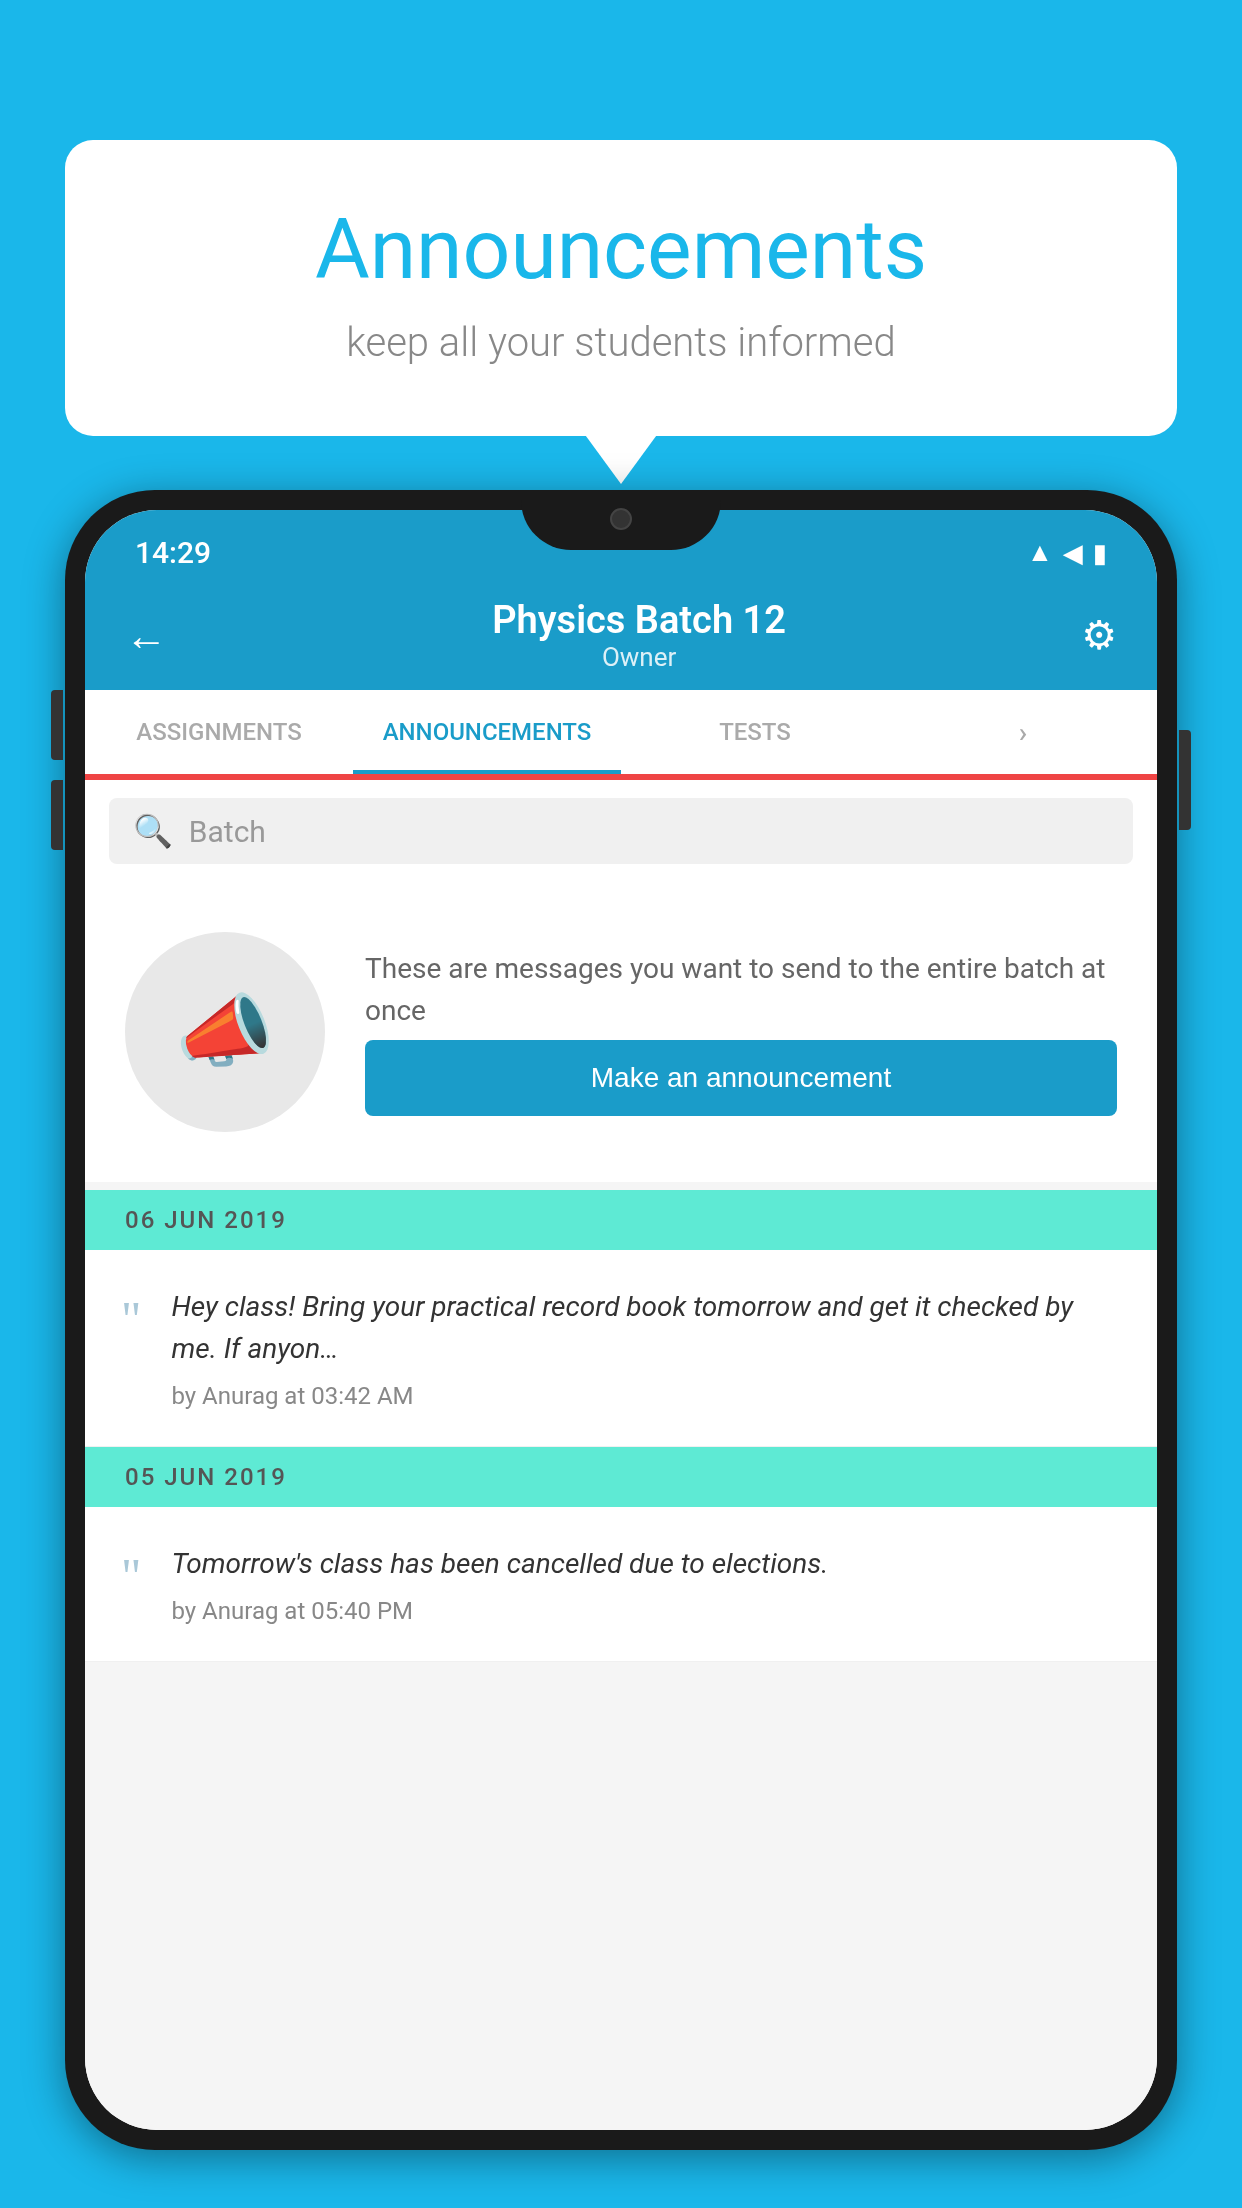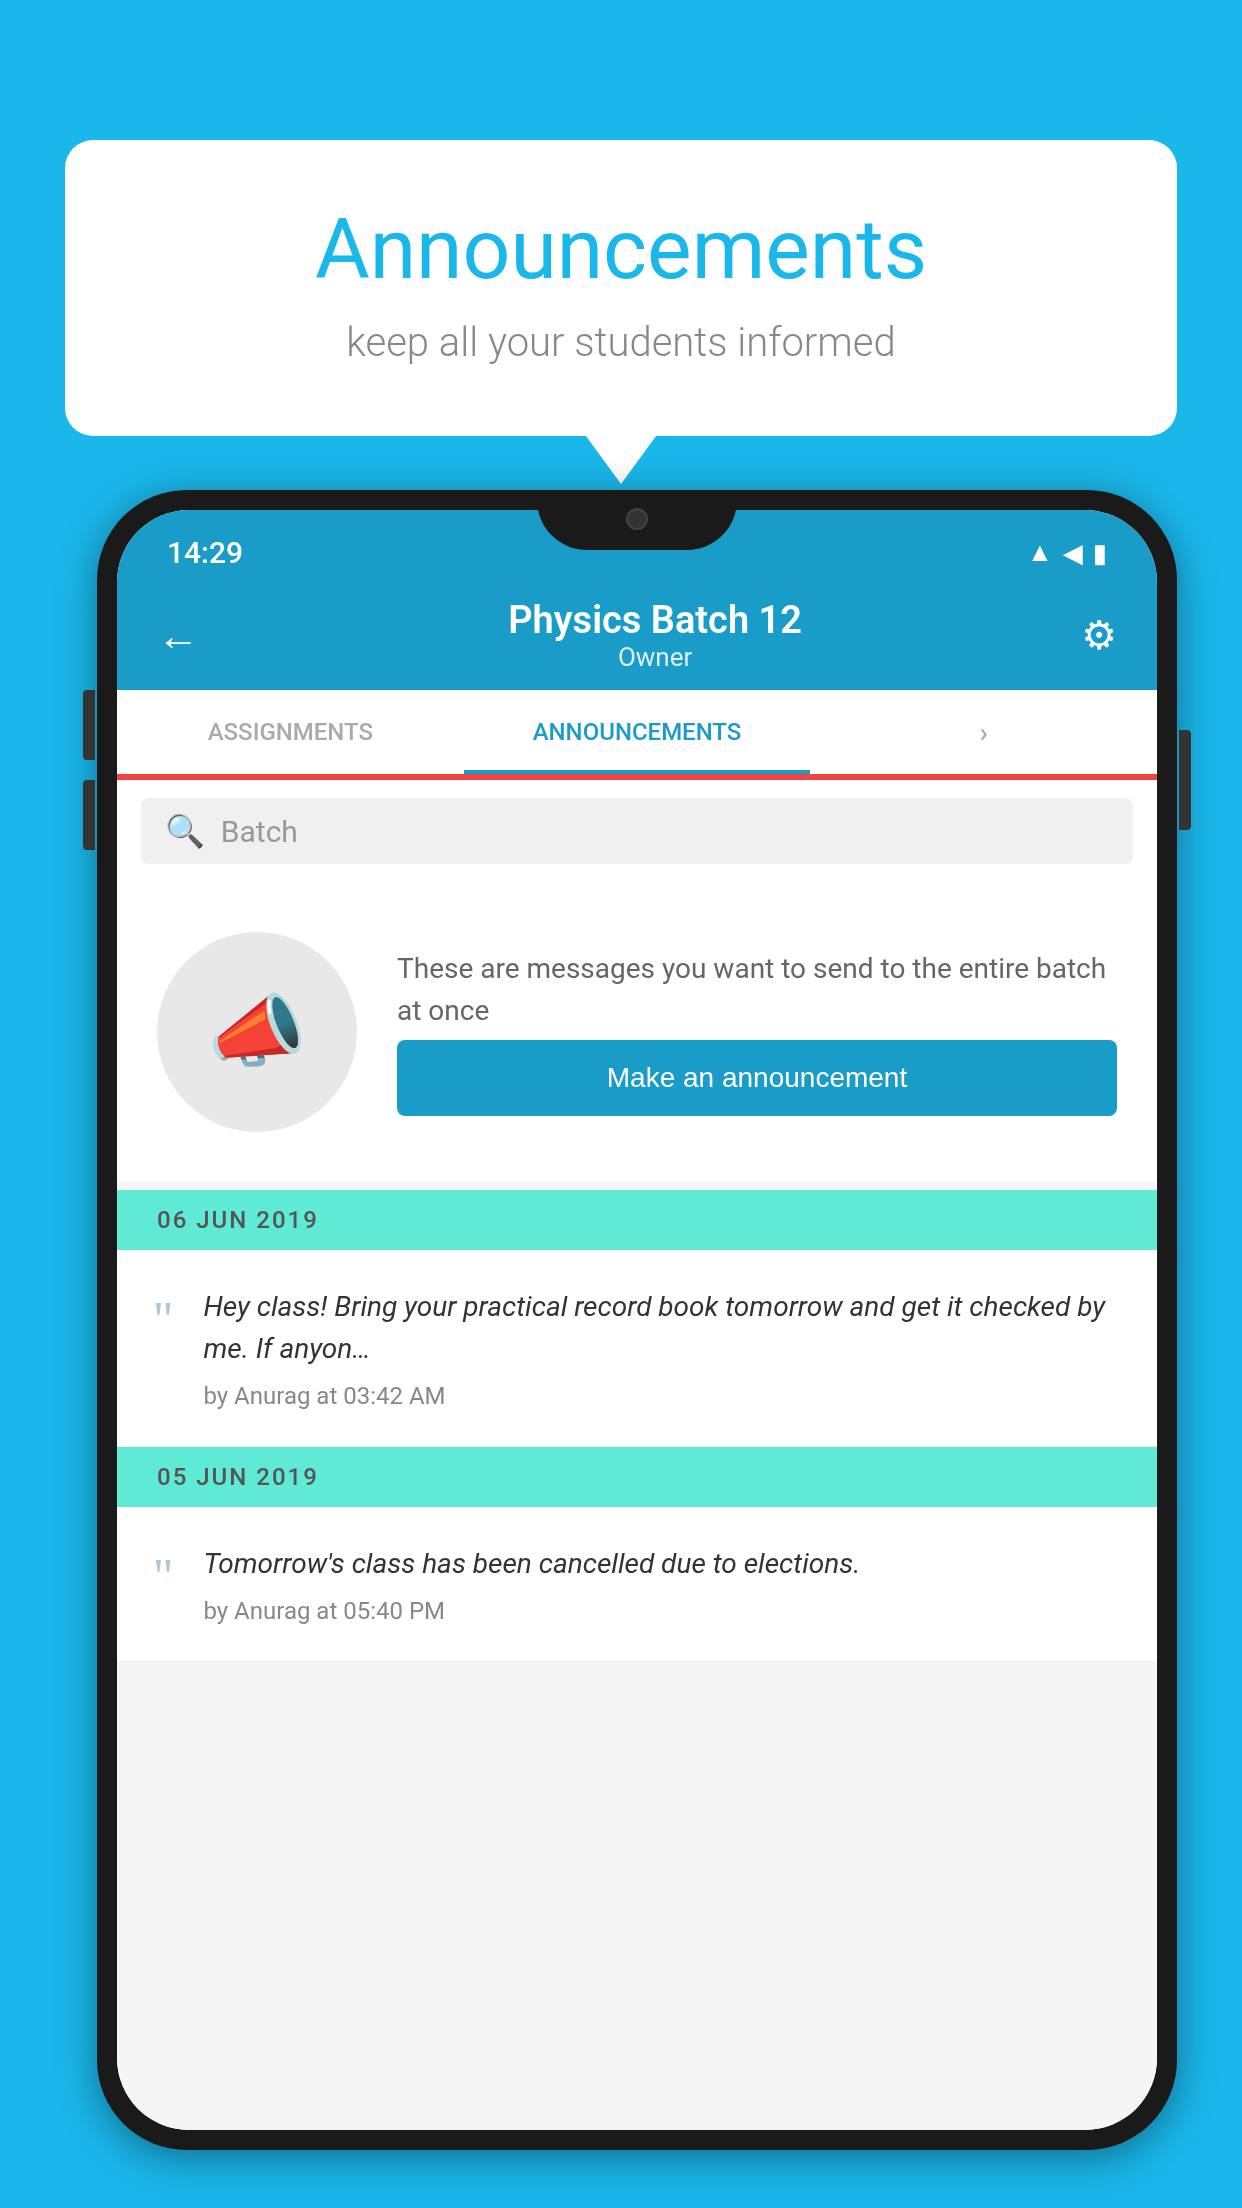--- a/index.html
+++ b/index.html
@@ -59,21 +59,20 @@
       font-weight: 300;
     }
 
     
     .phone-container {
       position: absolute;
       top: 490px;
       left: 65px;
       right: 65px;
       bottom: 0;
-      margin-left: 32px;
     }
 
     .phone-outer {
       background: #1a1a1a;
       border-radius: 90px;
       padding: 20px;
       width: 100%;
       height: 1660px;
       position: relative;
       box-shadow: 0 8px 40px rgba(0,0,0,0.4);
@@ -403,20 +402,23 @@
         <div class="settings-icon">⚙</div>
       </div>
 
       <div class="tabs-container">
         <div class="tab">
           <span>ASSIGNMENTS</span>
         </div>
         <div class="tab active">
           <span>ANNOUNCEMENTS</span>
         </div>
+        <div class="tab">
+          <span>TESTS</span>
+        </div>
         <div class="tab tab-more">
           <span>›</span>
         </div>
       </div>
 
       <div class="content-area">
 
         <div class="search-container">
           <div class="search-box">
             <span style="font-size:32px;color:#999;">🔍</span>

